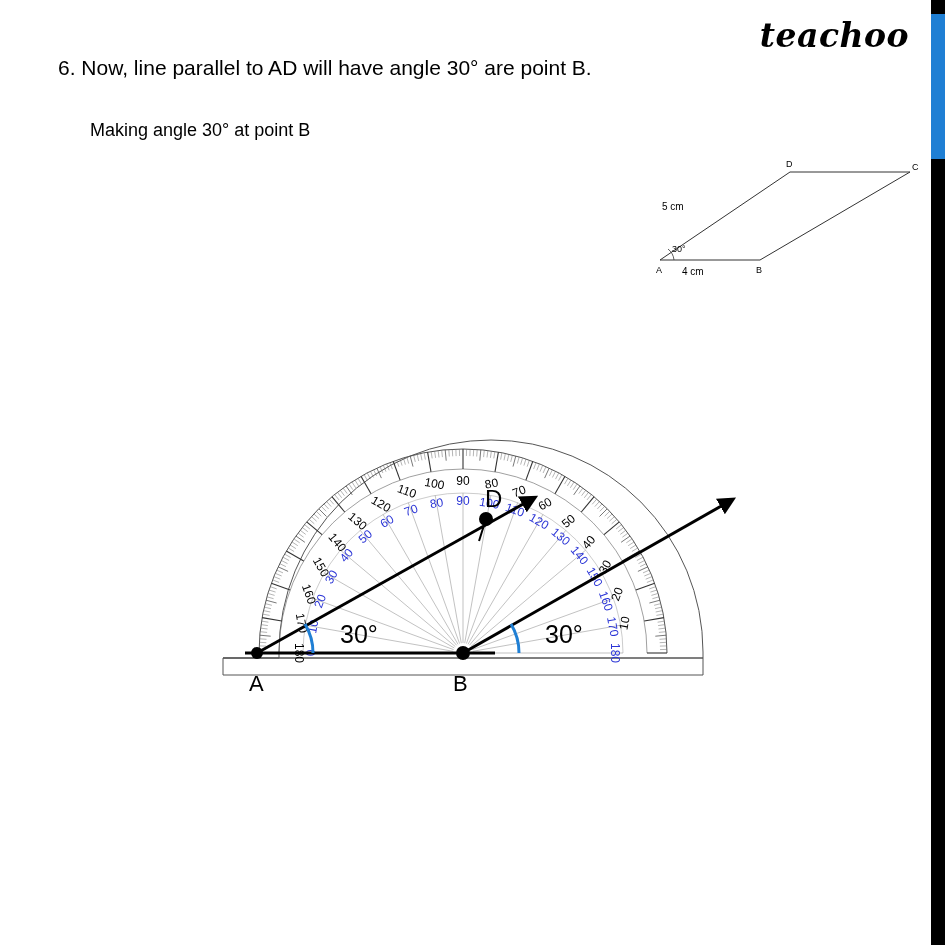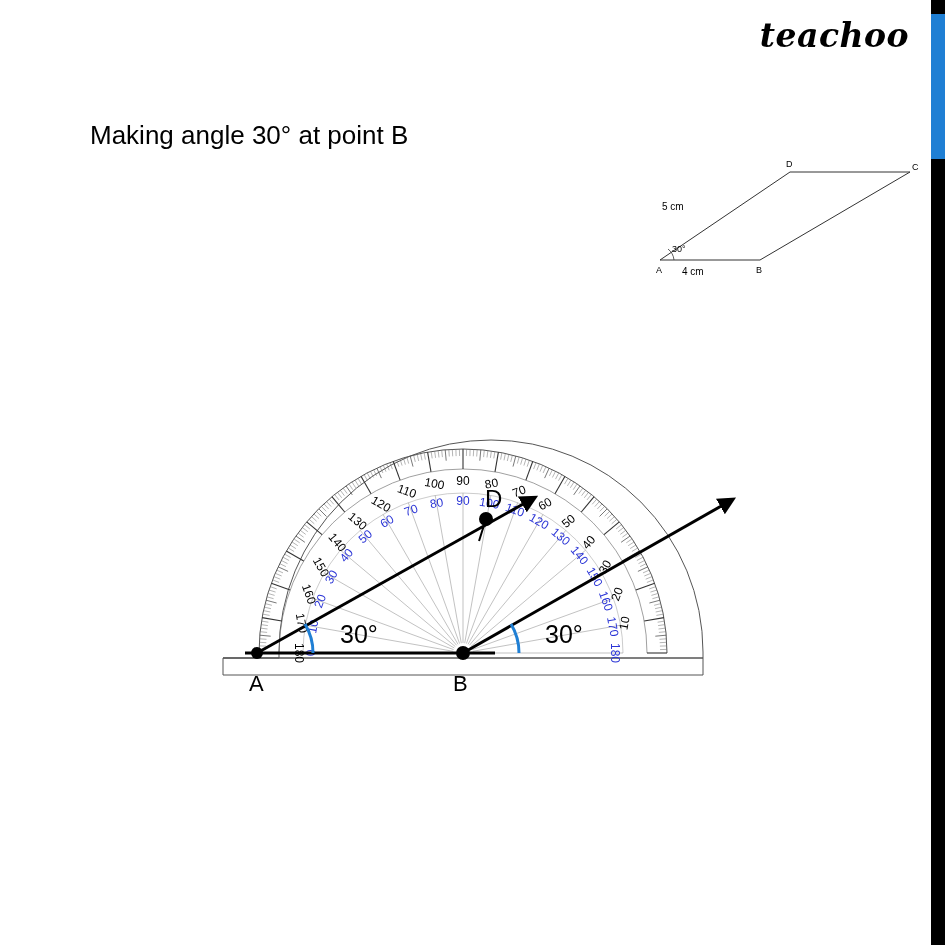--- a/index.html
+++ b/index.html
@@ -46,21 +46,21 @@
     position: absolute;
     left: 58px;
     top: 56px;
     font-size: 21px;
     color: #000;
   }
   .line-2 {
     position: absolute;
     left: 90px;
     top: 120px;
-    font-size: 26px;
+    font-size: 18px;
     color: #000;
   }
 
   .paral-fig {
     position: absolute;
     left: 600px;
     top: 160px;
     width: 320px;
     height: 130px;
   }
@@ -78,20 +78,21 @@
 <body>
 
 <div class="page">
 
   <div class="edge-bar black-top"></div>
   <div class="edge-bar blue"></div>
   <div class="edge-bar black-bottom"></div>
 
   <div class="brand">teachoo</div>
 
+  <div class="line-1">6. Now, line parallel to AD will have angle 30° are point B.</div>
   <div class="line-2">Making angle 30° at point B</div>
 
   <div class="paral-fig">
     <svg width="320" height="130" viewBox="0 0 320 130">
       <g stroke="#333" stroke-width="1" fill="none">
         <path d="M60,100 L160,100 L310,12 L190,12 Z"></path>
       </g>
       <path d="M74,100 A16,16 0 0 0 68,89" stroke="#333" stroke-width="0.8" fill="none"></path>
       <text x="56" y="113" font-size="9" fill="#000" class="tick-label">A</text>
       <text x="156" y="113" font-size="9" fill="#000" class="tick-label">B</text>

